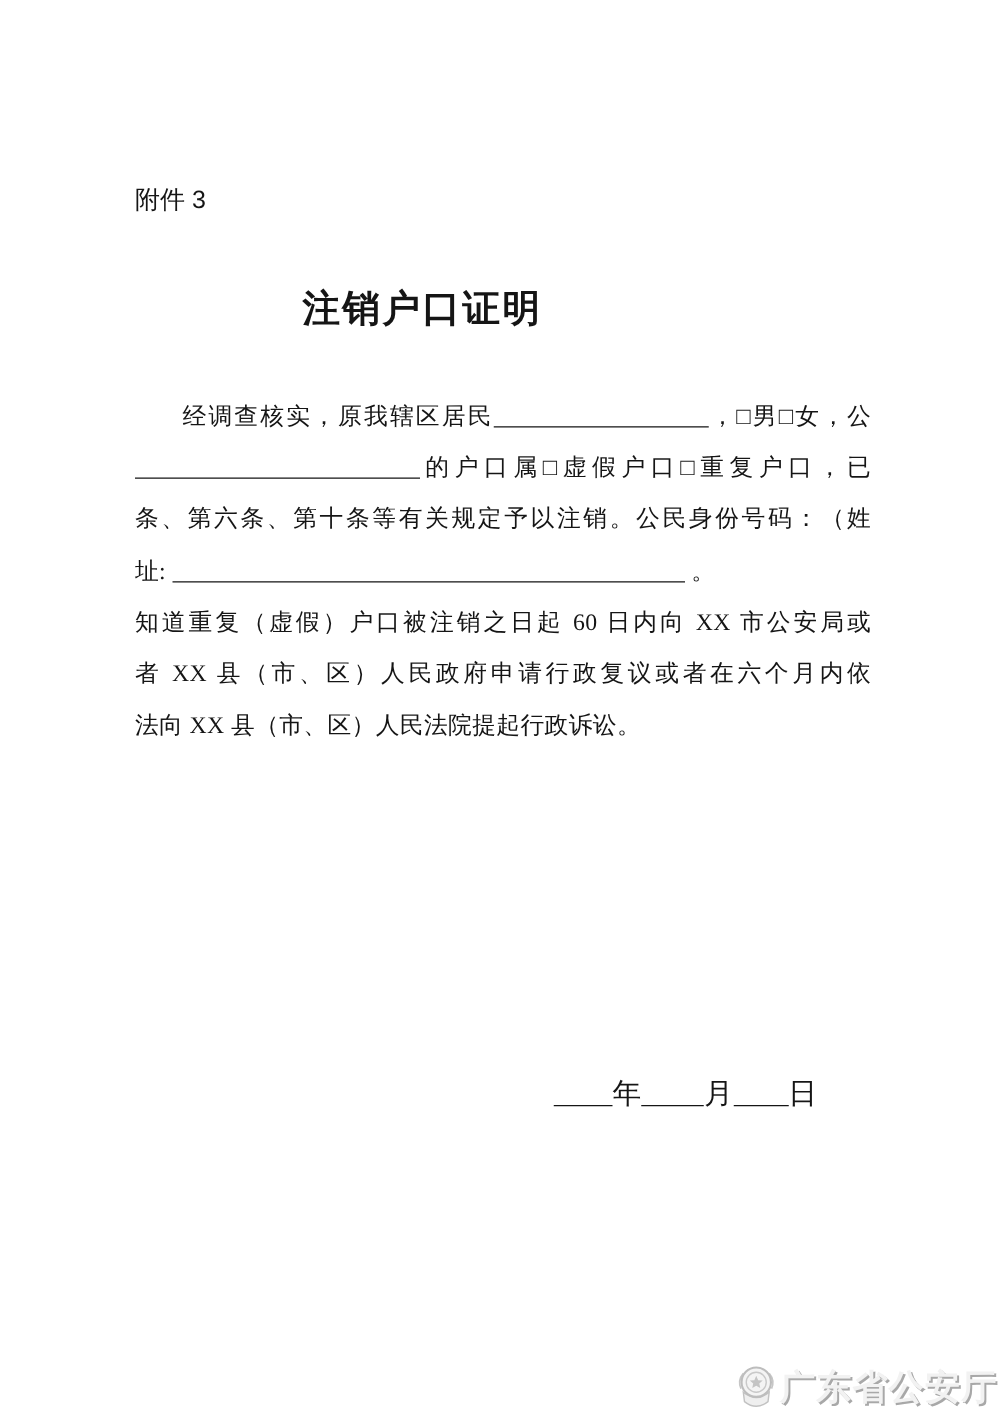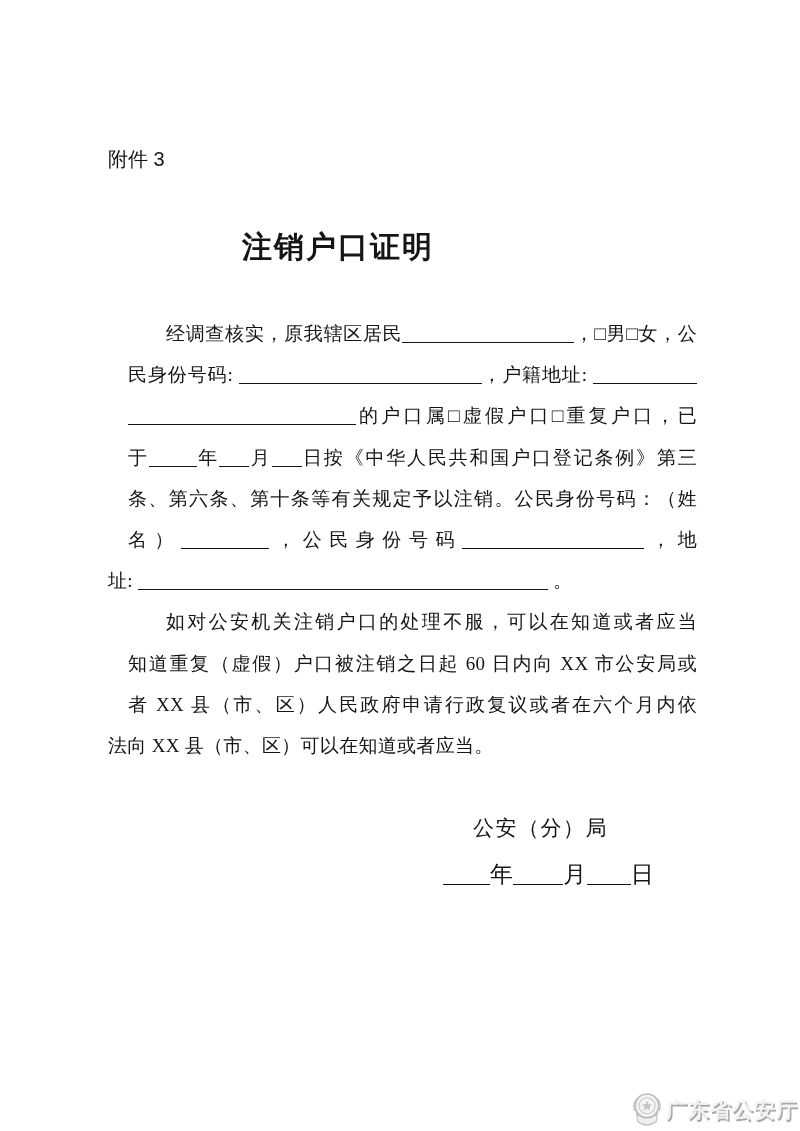--- a/index.html
+++ b/index.html
@@ -26,21 +26,21 @@
   }
 
   .bodytext{
     position:absolute;left:108px;top:313px;width:589px;
     font-size:19px;
   }
   .tline{
     height:41.2px;line-height:41.2px;
     letter-spacing:0.3px;
   }
-  .tline.just{text-align:justify;text-align-last:justify;margin-left:20px;}
+  .tline.just{text-align:justify;text-align-last:justify;}
   .tline.indent{text-indent:38px;}
   .blank{
     display:inline-block;height:1em;
     border-bottom:1.6px solid #151515;
     margin-bottom:-3px;
   }
 
   .sig-agency{
     position:absolute;left:473px;top:814px;
     font-size:21px;letter-spacing:1.5px;
@@ -50,55 +50,50 @@
     font-size:23px;
   }
   .sig-date .tline{height:41px;line-height:41px;}
 
   .watermark{
     position:absolute;right:2px;bottom:2px;
     display:flex;align-items:center;gap:3px;
   }
   .wm-text{
     font-family:"Liberation Sans","DejaVu Sans",sans-serif;
-    font-weight:bold;font-size:21px;letter-spacing:1px;
+    font-weight:bold;font-size:28px;letter-spacing:1px;
     color:#f2f2f2;
     text-shadow:1.5px 1.5px 0 #a8a8a8, -1px -1px 0 #ffffff;
     line-height:38px;
   }
   .wm-badge{width:32px;height:38px;}
 </style>
 </head>
 <body>
 
 <div class="page">
 
   <div class="attachment">附件 3</div>
 
   <div class="doc-title">注销户口证明</div>
 
   <div class="bodytext">
     <div>
         <div class="tline indent just"><span>经调查核实，原我辖区居民</span><span class="blank" style="width: 172px;"></span><span>，□男□女，公</span></div>
-        <div class="tline just"><span>民身份号码: </span><span class="blank" style="width: 243px;"></span><span>，户籍地址: </span><span class="blank" style="width: 104px;"></span></div>
         <div class="tline just"><span class="blank" style="width: 228px;"></span><span>的户口属□虚假户口□重复户口，已</span></div>
-        <div class="tline just"><span>于</span><span class="blank" style="width: 48px;"></span><span>年</span><span class="blank" style="width: 30px;"></span><span>月</span><span class="blank" style="width: 30px;"></span><span>日按《中华人民共和国户口登记条例》第三</span></div>
         <div class="tline just"><span>条、第六条、第十条等有关规定予以注销。公民身份号码：（姓</span></div>
-        <div class="tline just"><span>名）</span><span class="blank" style="width: 88px;"></span><span>，公民身份号码</span><span class="blank" style="width: 182px;"></span><span>，地</span></div>
         <div class="tline"><span>址: </span><span class="blank" style="width: 410px;"></span><span> 。</span></div>
       </div>
     <div>
-        <div class="tline indent just"><span>如对公安机关注销户口的处理不服，可以在知道或者应当</span></div>
         <div class="tline just"><span>知道重复（虚假）户口被注销之日起 60 日内向 XX 市公安局或</span></div>
         <div class="tline just"><span>者 XX 县（市、区）人民政府申请行政复议或者在六个月内依</span></div>
-        <div class="tline"><span>法向 XX 县（市、区）可以在知道或者应当。</span></div>
+        <div class="tline"><span>法向 XX 县（市、区）人民法院提起行政诉讼。</span></div>
       </div>
   </div>
 
-  <div class="sig-agency">公安（分）局</div>
 
   <div class="sig-date">
       <div class="tline"><span class="blank" style="width: 47px;"></span><span>年</span><span class="blank" style="width: 50px;"></span><span>月</span><span class="blank" style="width: 44px;"></span><span>日</span></div>
     </div>
 
   <div class="watermark">
     <svg class="wm-badge" viewBox="0 0 34 40" xmlns="http://www.w3.org/2000/svg">
       <path d="M6 24 Q17 33 28 24 L27 32 Q17 40 7 32 Z" fill="#efefef" stroke="#c2c2c2" stroke-width="1.2"></path>
       <path d="M4 21 Q1 14 6 8" fill="none" stroke="#c6c6c6" stroke-width="1.4"></path>
       <path d="M30 21 Q33 14 28 8" fill="none" stroke="#c6c6c6" stroke-width="1.4"></path>

